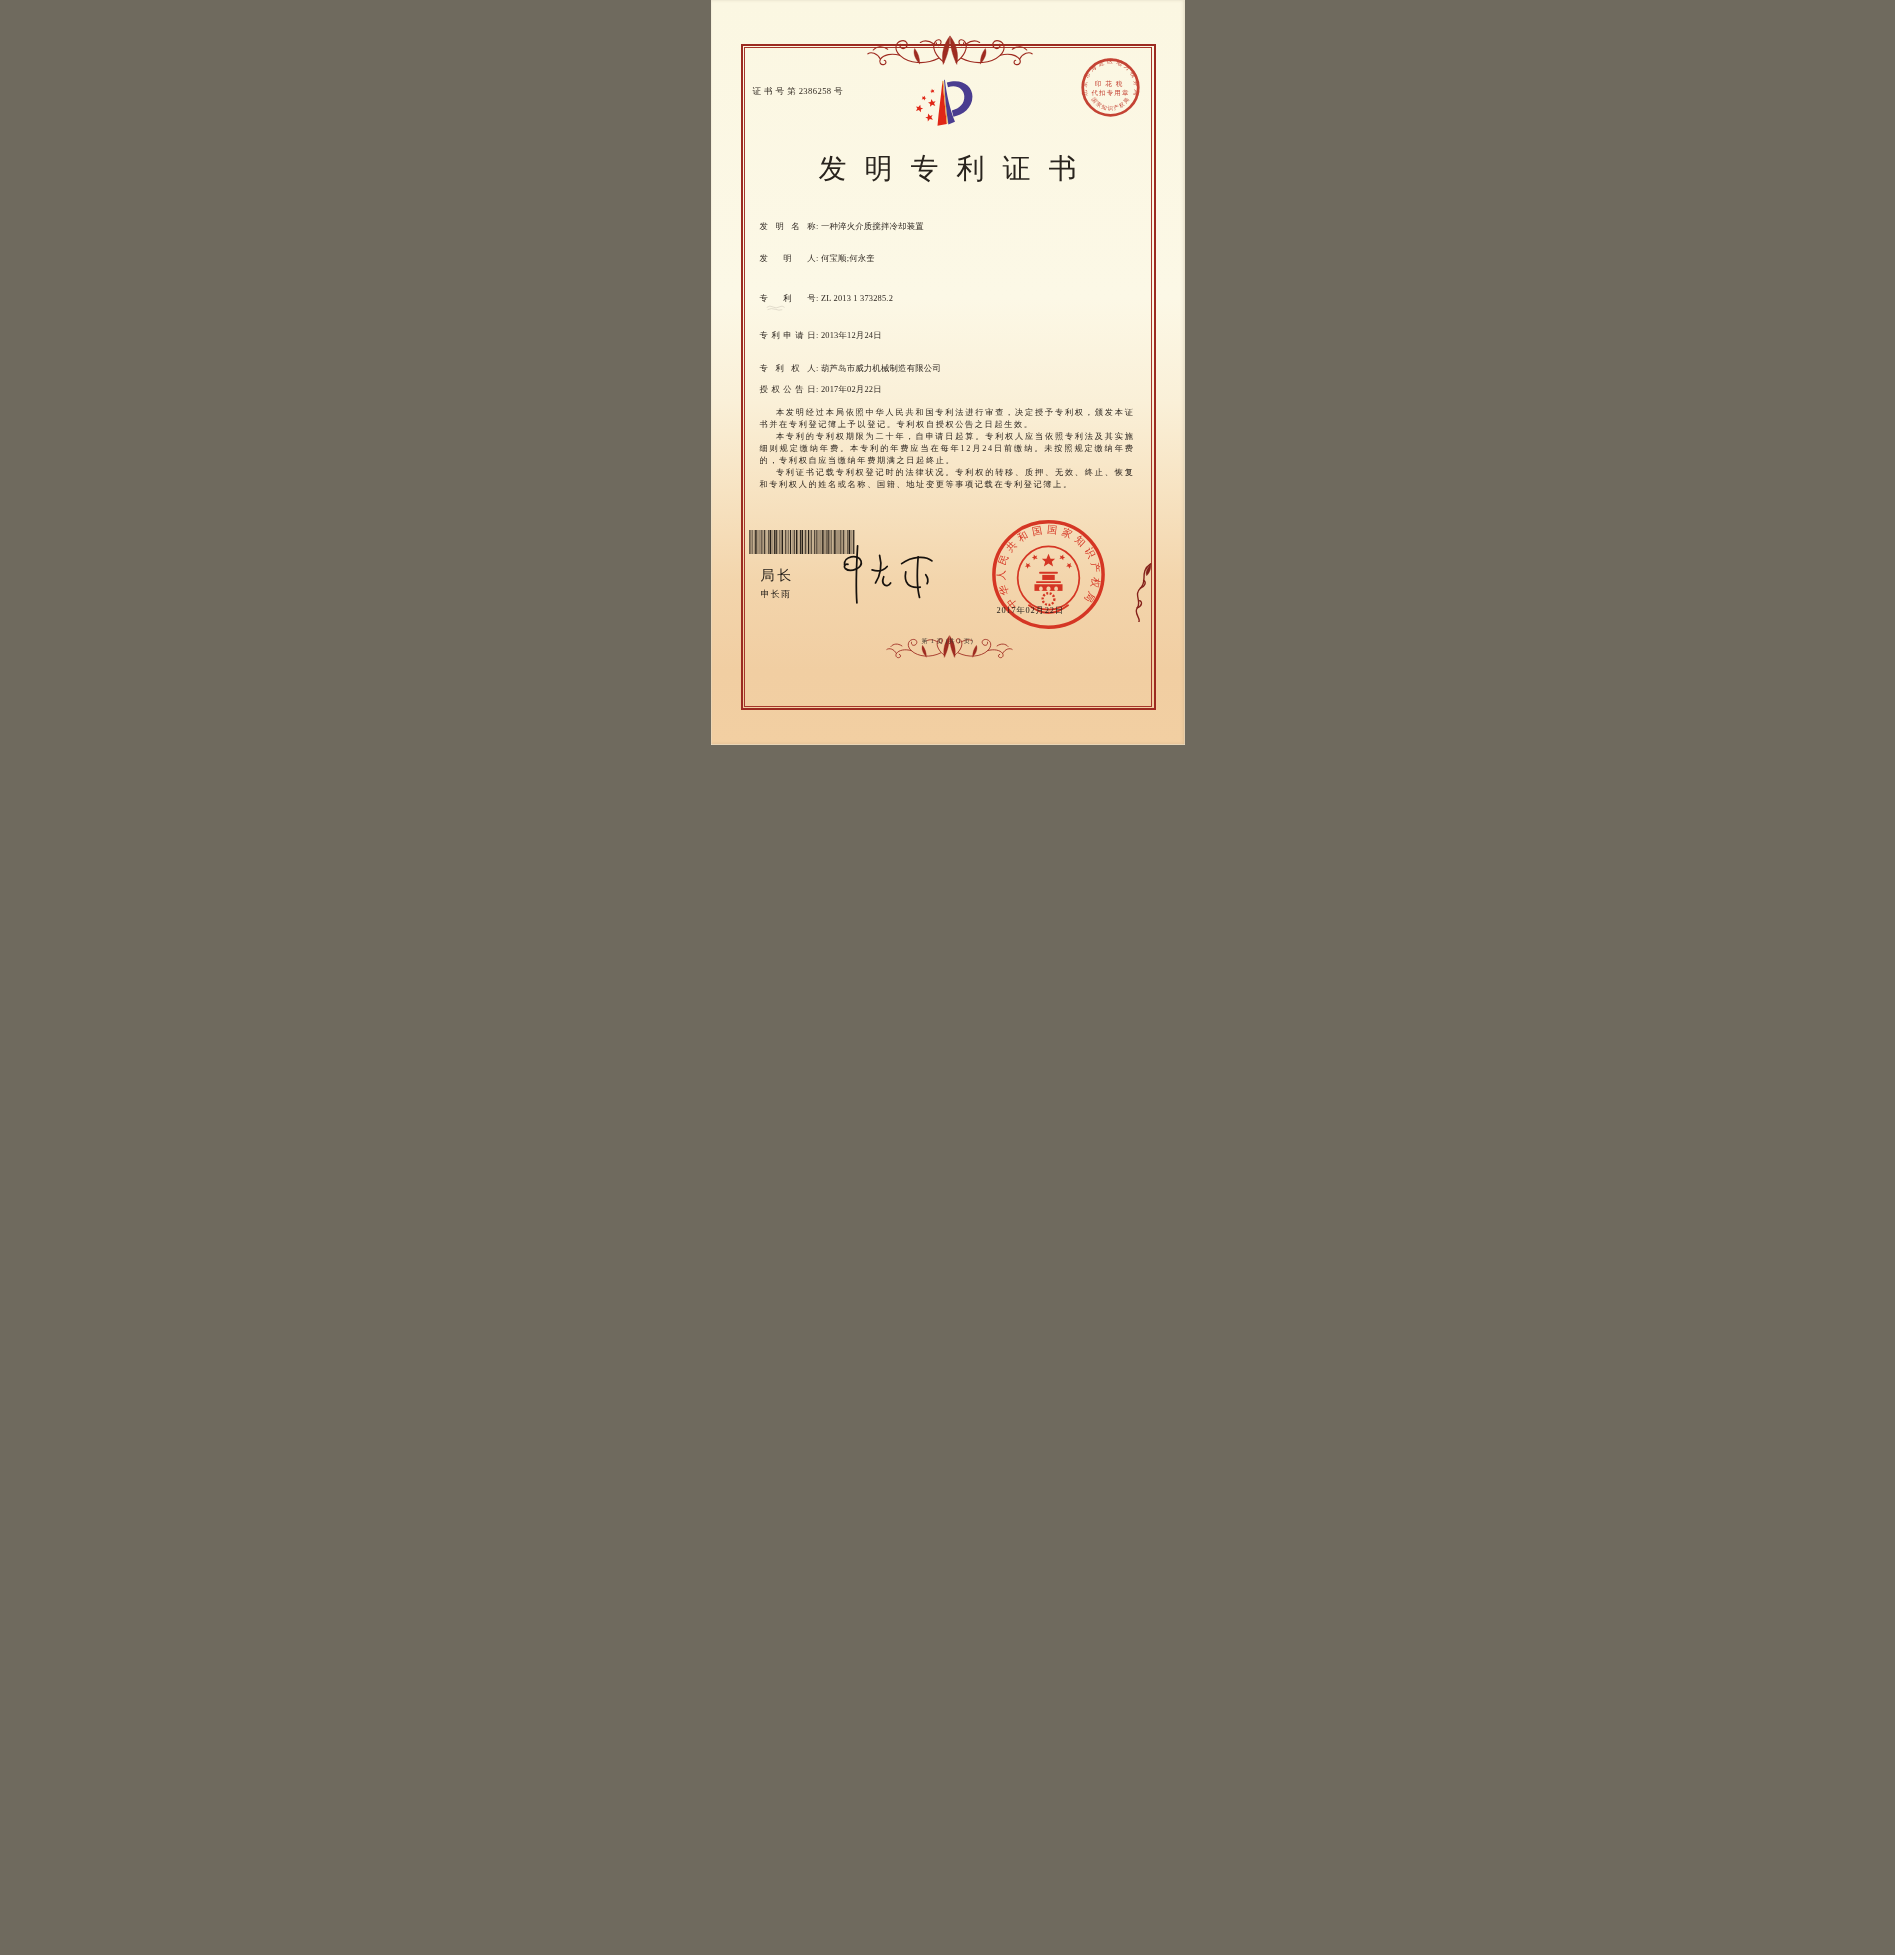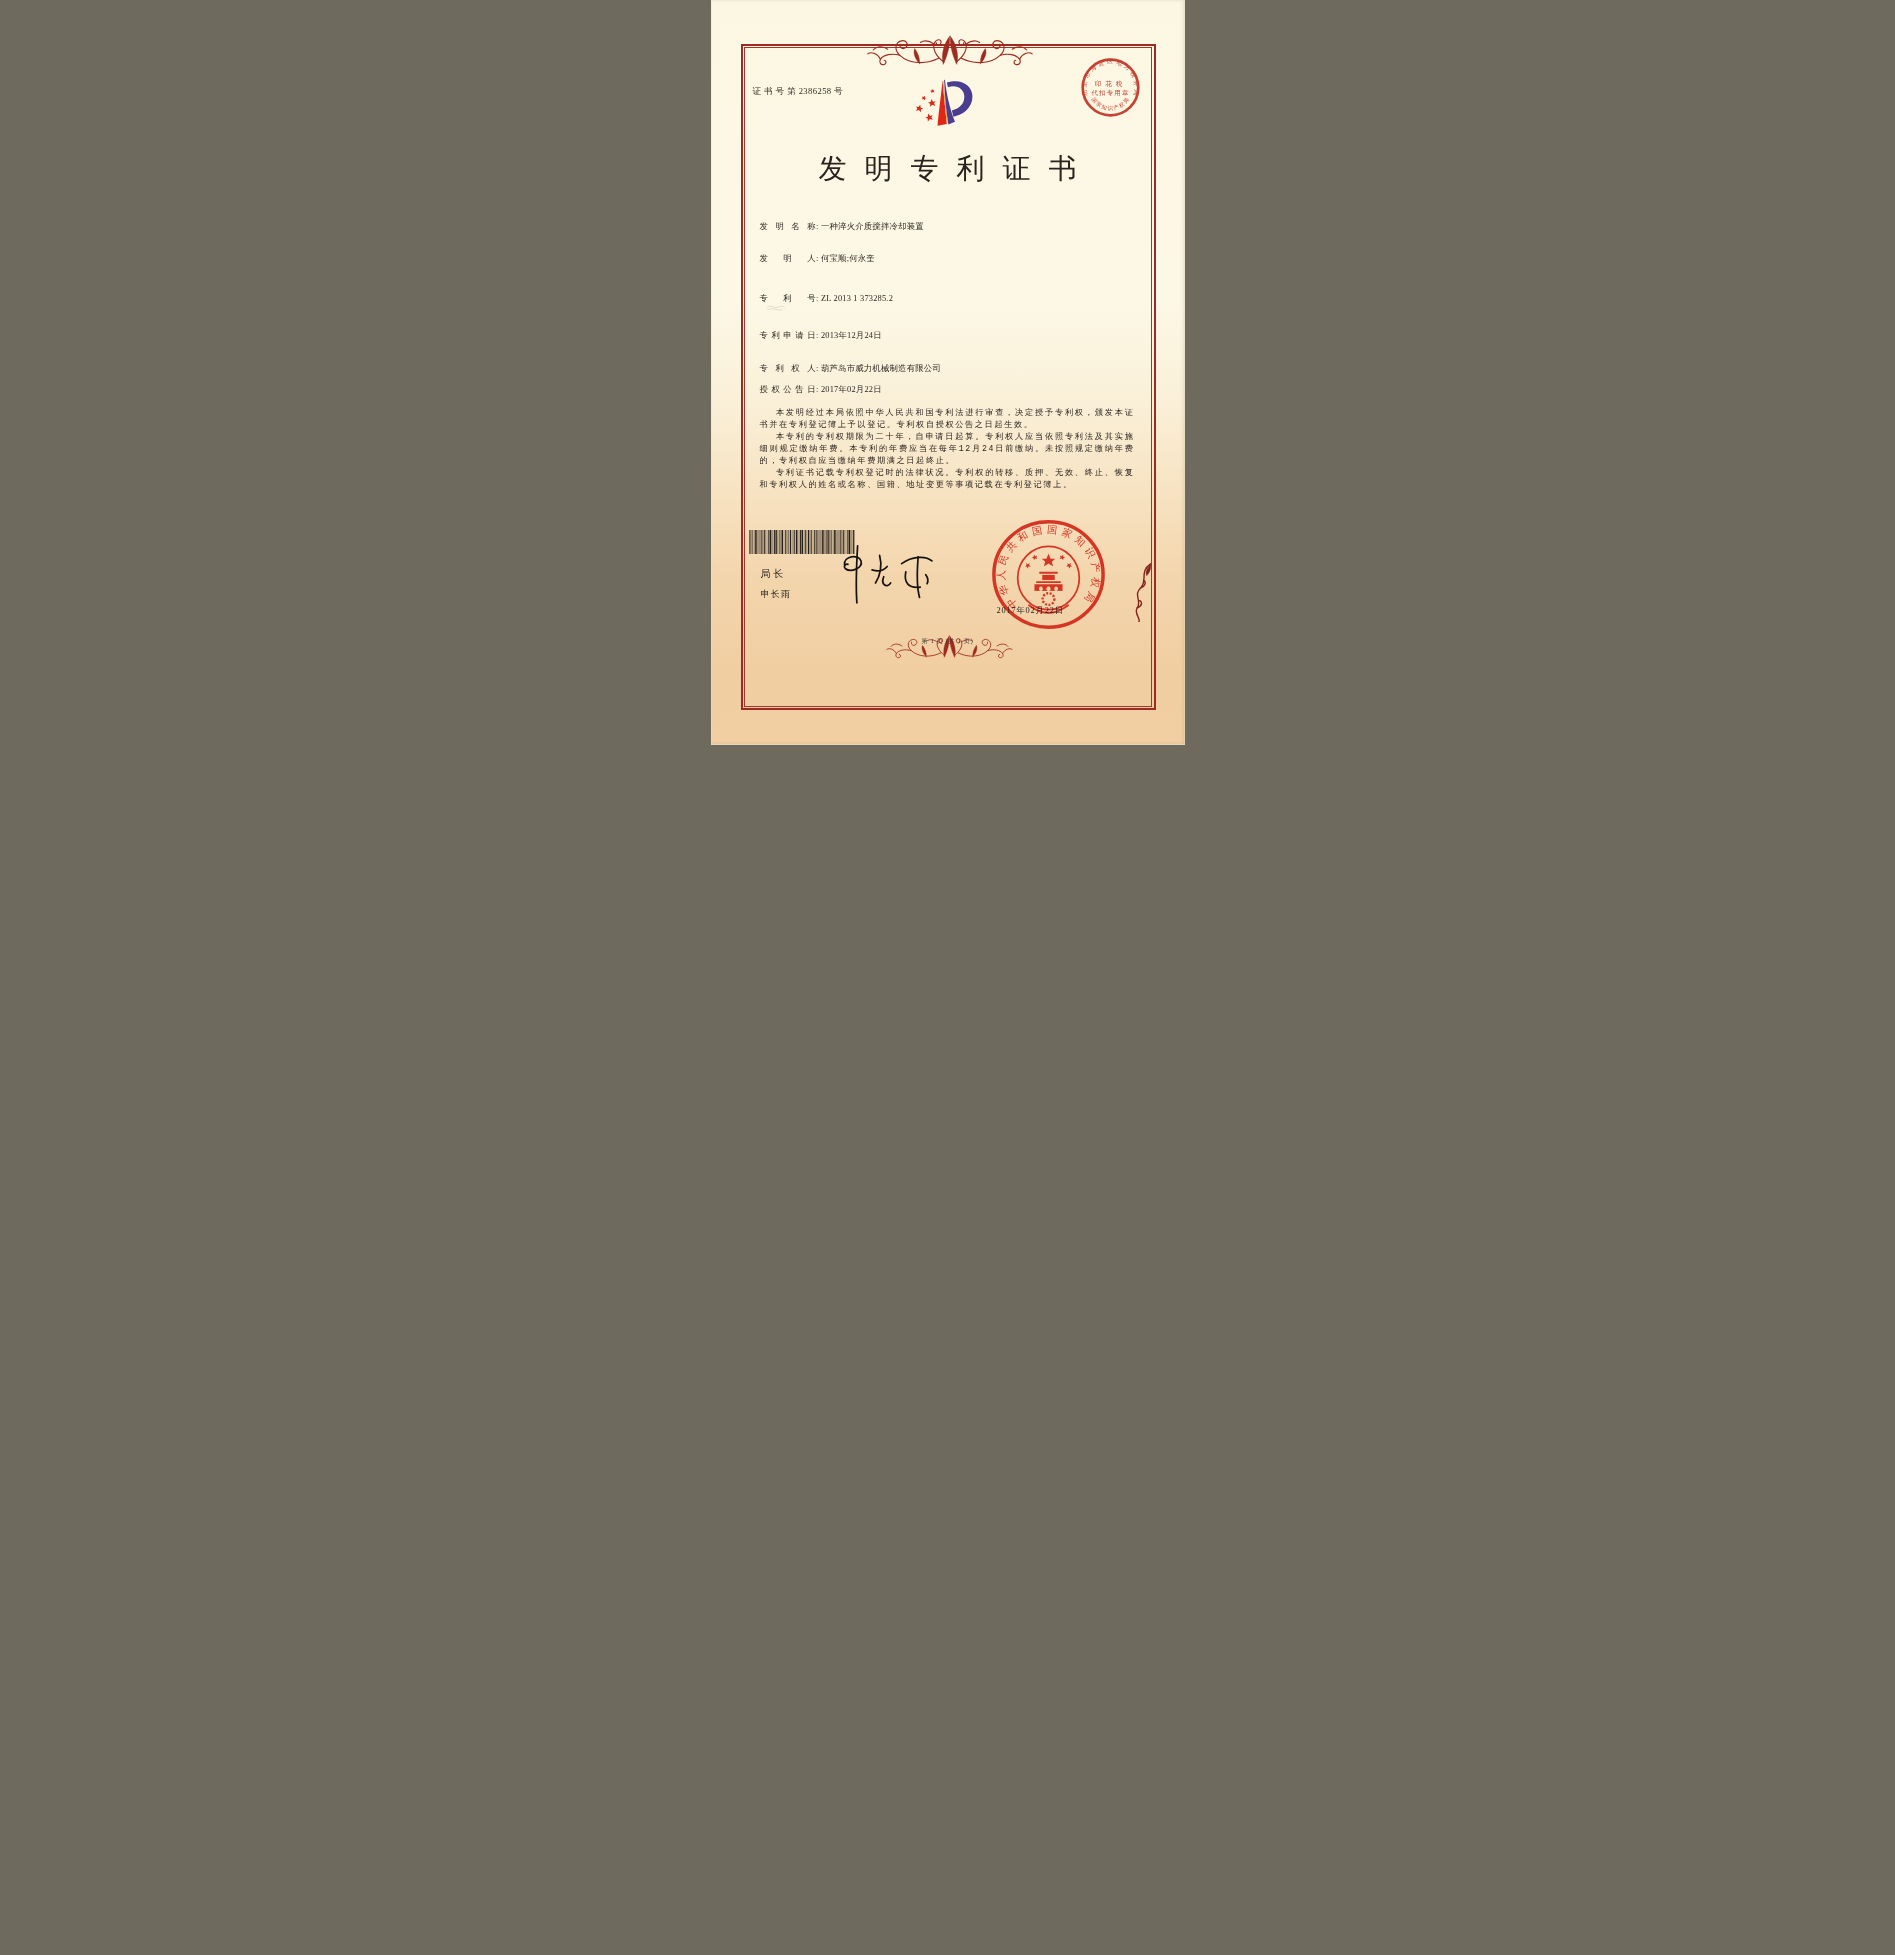--- a/index.html
+++ b/index.html
@@ -12,23 +12,23 @@
   svg{display:block}
   .waves{position:absolute;left:0;top:0;}
   .frame{position:absolute;left:30px;right:29px;top:44px;bottom:35px;border:2.3px solid #9c2b21;}
   .frame-inner{position:absolute;left:1.2px;right:1.2px;top:1.2px;bottom:1.2px;border:0.8px solid #a5352a;}
   .certno{position:absolute;left:42px;top:86px;font-size:8.6px;letter-spacing:0.4px;color:#312a22;}
   .title{position:absolute;left:0;top:150px;width:100%;text-align:center;font-size:28px;font-weight:500;letter-spacing:18px;padding-left:18px;box-sizing:border-box;color:#29241e;}
   .frow{position:absolute;left:49px;right:51px;font-size:8.4px;white-space:nowrap;}
   .flabel{display:inline-block;width:56px;text-align:justify;text-align-last:justify;text-justify:inter-character;vertical-align:baseline;}
   .fcolon{margin:0 2.7px 0 0.4px;}
   .fval{letter-spacing:0.2px;text-align:right;}
-  .paras{position:absolute;left:49px;right:50px;top:407px;font-size:8.2px;line-height:12px;letter-spacing:1.6px;text-align:justify;text-justify:inter-ideograph;color:#2d2620;font-family:Liberation Mono, monospace;}
+  .paras{position:absolute;left:49px;right:50px;top:407px;font-size:8.2px;line-height:12px;letter-spacing:1.6px;text-align:justify;text-justify:inter-ideograph;color:#2d2620;}
   .paras p{margin:0;text-indent:2em;}
-  .jtitle{position:absolute;left:50px;top:567px;font-size:10px;letter-spacing:2.7px;color:#221d18;}
+  .jtitle{position:absolute;left:50px;top:567px;font-size:14px;letter-spacing:2.7px;color:#221d18;}
   .jname{position:absolute;left:50px;top:588px;font-size:9px;letter-spacing:1.2px;color:#221d18;}
   .sdate{position:absolute;left:286px;top:605px;font-size:8.4px;letter-spacing:0.8px;color:#26211c;z-index:6;}
   .pageno{position:absolute;left:0;top:637px;width:100%;text-align:center;font-size:6px;letter-spacing:0.8px;color:#3a332b;}
   .seal-big{position:absolute;left:279px;top:517px;z-index:5;opacity:.96;}
   .seal-small{position:absolute;left:369px;top:57px;opacity:.95;}
   .logo{position:absolute;left:197px;top:72px;}
   .orn-top{position:absolute;left:155px;top:31px;}
   .orn-bottom{position:absolute;left:174px;top:632px;}
   .orn-corner{position:absolute;left:420px;top:563px;}
   .barcode{position:absolute;left:38px;top:530px;}

